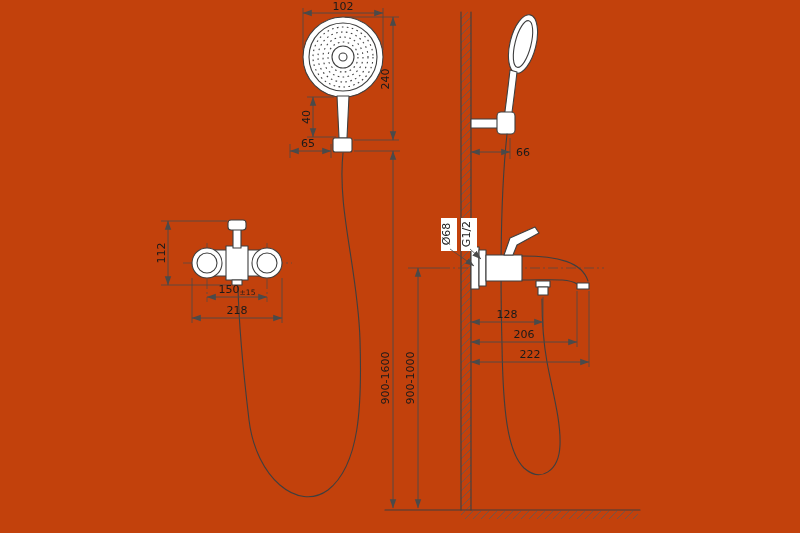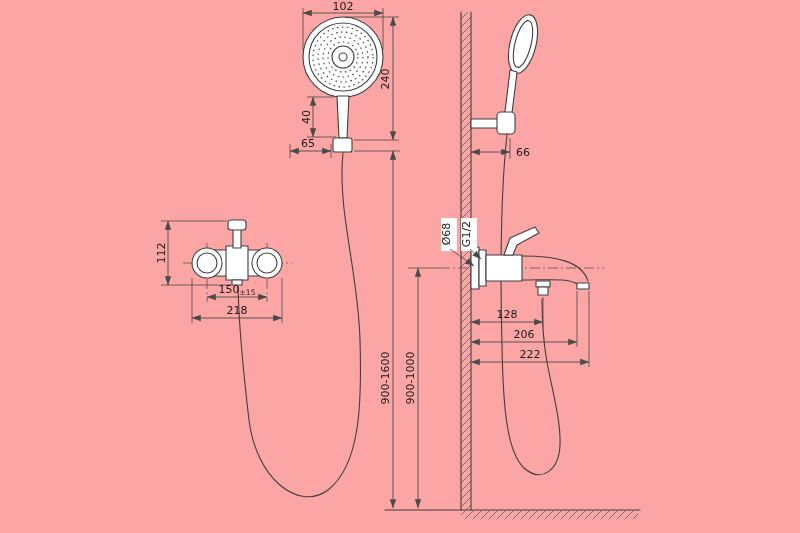--- a/index.html
+++ b/index.html
@@ -1,16 +1,16 @@
 <!DOCTYPE html>
 <html><head>
 <meta charset="utf-8">
 <style>
   html,body{margin:0;padding:0;background:#ffffff;}
-  .stage{width:800px;height:533px;background:#fca5a5;position:relative;overflow:hidden;}
+  .stage{width:800px;height:533px;background:#c2410c;position:relative;overflow:hidden;}
   svg{display:block;}
   text{font-family:"DejaVu Sans", sans-serif;font-size:11px;fill:#1a1a1a;}
   .obj{fill:none;stroke:#3f3f3f;stroke-width:1.1;stroke-linejoin:round;stroke-linecap:round;}
   .objf{fill:#ffffff;stroke:#3f3f3f;stroke-width:1.1;stroke-linejoin:round;}
   .dot{fill:none;stroke:#3f3f3f;stroke-width:1.1;stroke-dasharray:1.6 3.4;}
   .dim{stroke:#4a4a4a;stroke-width:0.9;fill:none;}
   .ext{stroke:#4a4a4a;stroke-width:0.8;fill:none;}
   .cl{stroke:#4a4a4a;stroke-width:0.7;stroke-dasharray:10 3 2 3;fill:none;}
   .halo{fill:#ffffff;stroke:none;}
 </style>

